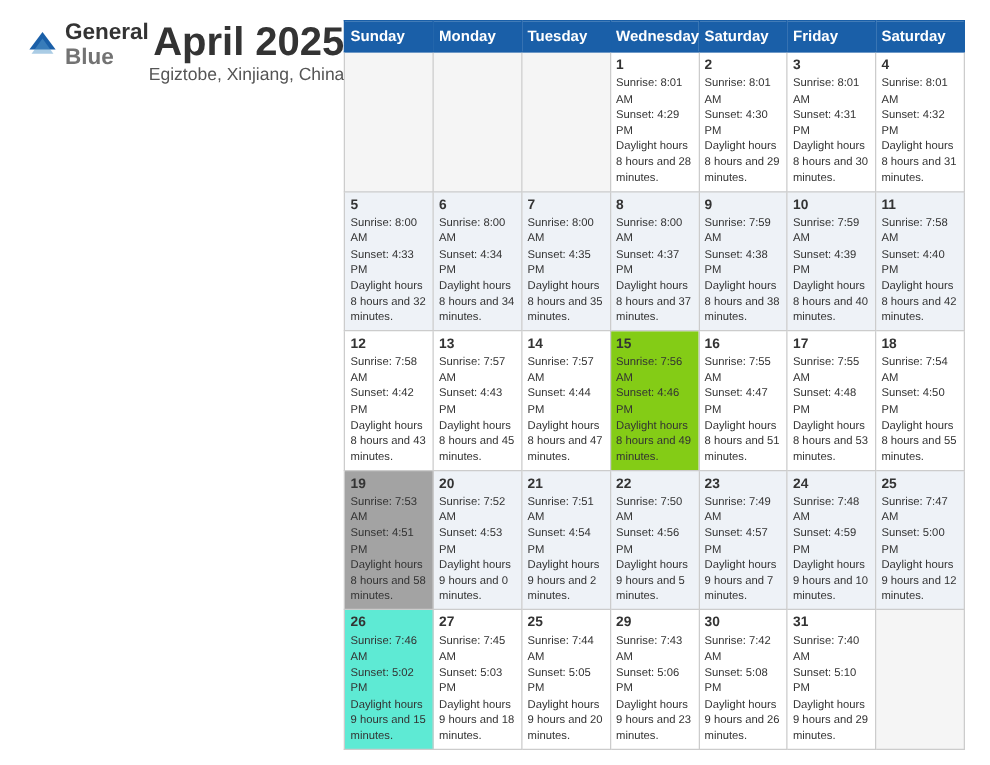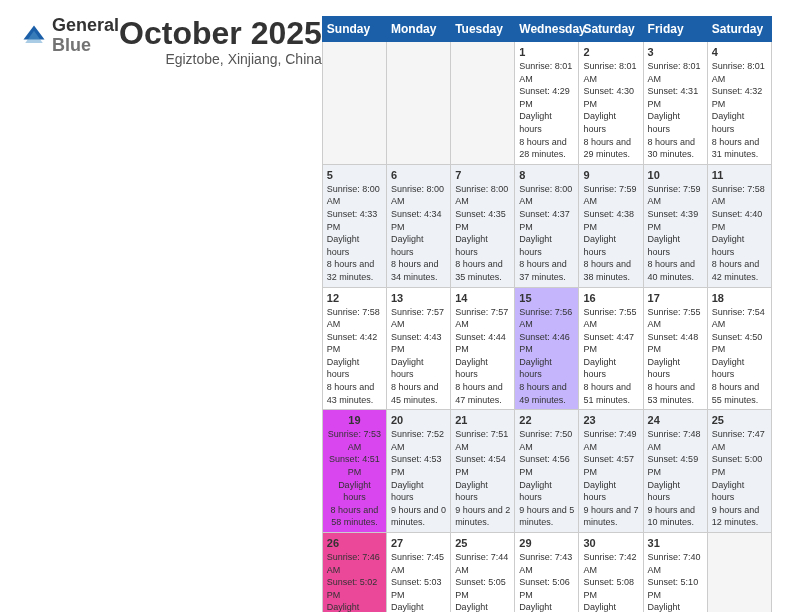--- a/index.html
+++ b/index.html
@@ -108,21 +108,21 @@
       <svg class="logo-icon" viewBox="0 0 32 32">
         <polygon points="16,4 28,20 4,20" fill="#1a5fa8"></polygon>
         <polygon points="16,10 26,24 6,24" fill="#5599cc" opacity="0.5"></polygon>
       </svg>
       <div>
         <span class="logo-text logo-general">General</span><br>
         <span class="logo-text logo-blue">Blue</span>
       </div>
     </div>
     <div class="title-block">
-      <div class="month-title">October 2025</div>
+      <div class="month-title">April 2025</div>
       <div class="location">Egiztobe, Xinjiang, China</div>
     </div>
   </div>
 
   <table class="calendar">
     <thead>
       <tr>
       <th>Sunday</th>
           <th>Monday</th>
           <th>Tuesday</th>
@@ -190,39 +190,39 @@
             <div class="day-info">Sunrise: 7:58 AM<br>Sunset: 4:42 PM<br>Daylight hours<br>8 hours and 43 minutes.</div>
           </td>
           <td style="background: rgb(255, 255, 255);">
             <span class="day-num">13</span>
             <div class="day-info">Sunrise: 7:57 AM<br>Sunset: 4:43 PM<br>Daylight hours<br>8 hours and 45 minutes.</div>
           </td>
           <td style="background: rgb(255, 255, 255);">
             <span class="day-num">14</span>
             <div class="day-info">Sunrise: 7:57 AM<br>Sunset: 4:44 PM<br>Daylight hours<br>8 hours and 47 minutes.</div>
           </td>
-          <td style="background: #c4b5fd;">
+          <td style="background: #84cc16;">
             <span class="day-num">15</span>
             <div class="day-info">Sunrise: 7:56 AM<br>Sunset: 4:46 PM<br>Daylight hours<br>8 hours and 49 minutes.</div>
           </td>
           <td style="background: rgb(255, 255, 255);">
             <span class="day-num">16</span>
             <div class="day-info">Sunrise: 7:55 AM<br>Sunset: 4:47 PM<br>Daylight hours<br>8 hours and 51 minutes.</div>
           </td>
           <td style="background: rgb(255, 255, 255);">
             <span class="day-num">17</span>
             <div class="day-info">Sunrise: 7:55 AM<br>Sunset: 4:48 PM<br>Daylight hours<br>8 hours and 53 minutes.</div>
           </td>
           <td style="background: rgb(255, 255, 255); border-radius: 12px;">
             <span class="day-num">18</span>
             <div class="day-info">Sunrise: 7:54 AM<br>Sunset: 4:50 PM<br>Daylight hours<br>8 hours and 55 minutes.</div>
           </td>
         </tr>
         <tr>
-          <td style="background: #d946ef; text-align: center;">
+          <td style="background: #a3a3a3;">
             <span class="day-num">19</span>
             <div class="day-info">Sunrise: 7:53 AM<br>Sunset: 4:51 PM<br>Daylight hours<br>8 hours and 58 minutes.</div>
           </td>
           <td style="background: rgb(238, 242, 247);">
             <span class="day-num">20</span>
             <div class="day-info">Sunrise: 7:52 AM<br>Sunset: 4:53 PM<br>Daylight hours<br>9 hours and 0 minutes.</div>
           </td>
           <td style="background: rgb(238, 242, 247);">
             <span class="day-num">21</span>
             <div class="day-info">Sunrise: 7:51 AM<br>Sunset: 4:54 PM<br>Daylight hours<br>9 hours and 2 minutes.</div>
@@ -238,21 +238,21 @@
           <td style="background: rgb(238, 242, 247);">
             <span class="day-num">24</span>
             <div class="day-info">Sunrise: 7:48 AM<br>Sunset: 4:59 PM<br>Daylight hours<br>9 hours and 10 minutes.</div>
           </td>
           <td style="background: rgb(238, 242, 247);">
             <span class="day-num">25</span>
             <div class="day-info">Sunrise: 7:47 AM<br>Sunset: 5:00 PM<br>Daylight hours<br>9 hours and 12 minutes.</div>
           </td>
         </tr>
         <tr>
-          <td style="background: #ec4899;">
+          <td style="background: #5eead4;">
             <span class="day-num">26</span>
             <div class="day-info">Sunrise: 7:46 AM<br>Sunset: 5:02 PM<br>Daylight hours<br>9 hours and 15 minutes.</div>
           </td>
           <td style="background: rgb(255, 255, 255);">
             <span class="day-num">27</span>
             <div class="day-info">Sunrise: 7:45 AM<br>Sunset: 5:03 PM<br>Daylight hours<br>9 hours and 18 minutes.</div>
           </td>
           <td style="background: rgb(255, 255, 255);">
             <span class="day-num">25</span>
             <div class="day-info">Sunrise: 7:44 AM<br>Sunset: 5:05 PM<br>Daylight hours<br>9 hours and 20 minutes.</div>

